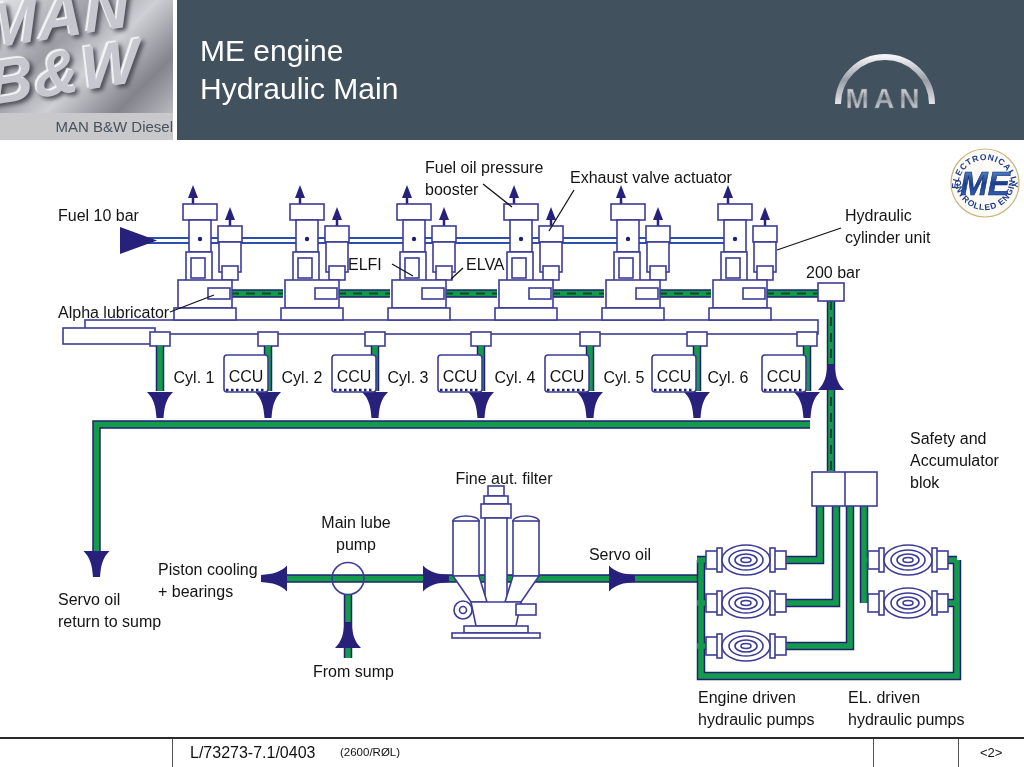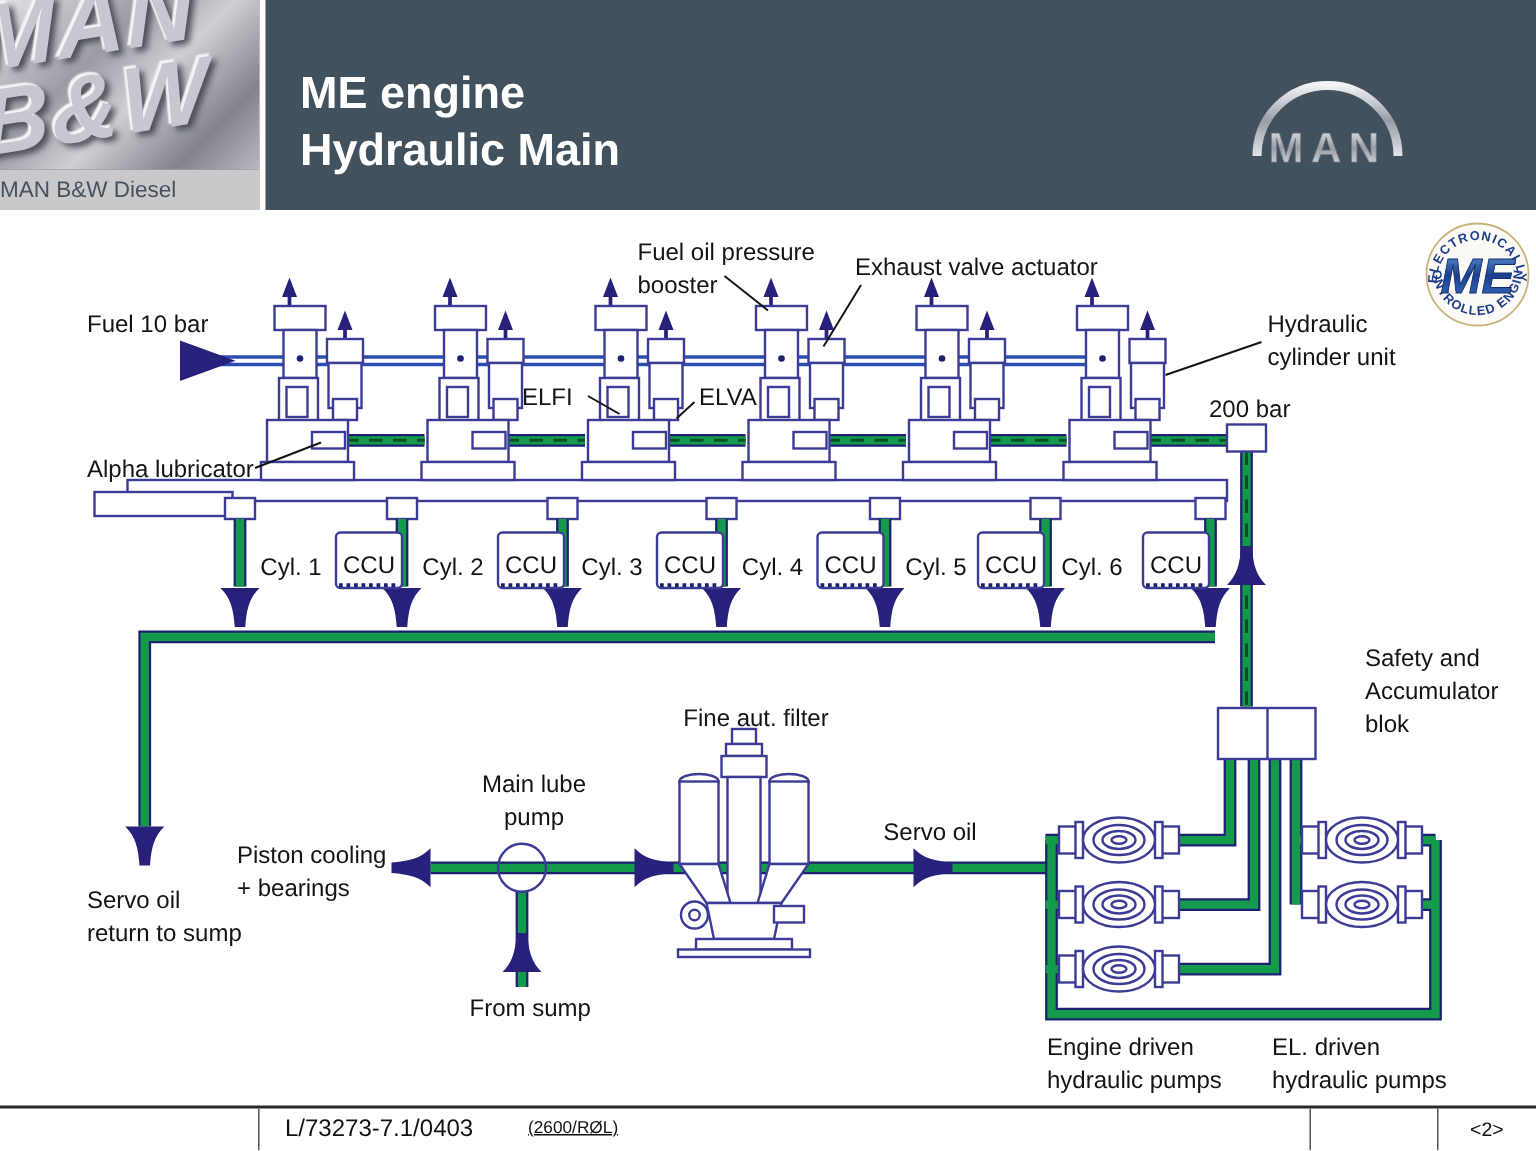--- a/index.html
+++ b/index.html
@@ -6,42 +6,42 @@
   #slide{position:relative;width:1024px;height:767px;background:#fff;overflow:hidden;
          font-family:"Liberation Sans",sans-serif;}
   
   .header{position:absolute;left:0;top:0;width:1024px;height:140px;background:#42515e;}
   .logo-img{position:absolute;left:0;top:0;width:173px;height:113px;overflow:hidden;
             background:linear-gradient(135deg,#e3e4e8 0%,#9b9ca4 35%,#cfd0d5 55%,#82838b 80%,#b9bac0 100%);}
   .logo-metal{position:absolute;left:-14px;top:-12px;transform:rotate(-9deg) skewX(-6deg);
               font-weight:bold;font-style:italic;font-size:62px;line-height:56px;color:#c7c8cf;
               text-shadow:-2px -2px 1px #f4f4f7,3px 3px 4px #4c4d55;letter-spacing:2px;}
   .logo-caption{position:absolute;left:0;top:113px;width:173px;height:27px;background:#c9c9cb;
-                color:#47525c;font-size:15px;line-height:27px;text-align:left;}
+                color:#47525c;font-size:15px;line-height:27px;text-align:right;}
   .hgap{position:absolute;left:173px;top:0;width:4px;height:140px;background:#fff;}
-  .titles{position:absolute;left:200px;top:32px;color:#fff;font-weight:bold;font-size:30px;line-height:38px;margin-top:12px;}
+  .titles{position:absolute;left:200px;top:32px;color:#fff;font-weight:normal;font-size:30px;line-height:38px;}
   .man-logo{position:absolute;right:58px;top:26px;}
   
   .main{position:absolute;left:0;top:140px;width:1024px;height:597px;background:#fff;}
   .lbl{font-family:"Liberation Sans",sans-serif;font-size:16px;fill:#141414;}
   .machine{fill:#ffffff;stroke:#3c3c96;stroke-width:1.6;}
   .pipeB{fill:none;stroke:#1c2270;stroke-width:8.5;}
   .pipeG{fill:none;stroke:#139a4b;stroke-width:5.5;}
   .pipeD{fill:none;stroke:#0a4d28;stroke-width:2;stroke-dasharray:9,7;}
   .fuel{stroke:#2b4fae;stroke-width:2.2;fill:none;}
   .arrow{fill:#28217c;stroke:none;}
   .ptr{stroke:#141414;stroke-width:1.3;fill:none;}
   .hatch{stroke:#1c2270;stroke-width:2.5;stroke-dasharray:2.5,2.5;}
   
   .footer{position:absolute;left:0;top:737px;width:1024px;height:30px;background:#fff;
           border-top:2px solid #2a2a2a;border-bottom:1px solid #8a8a8a;}
   .footer span{position:absolute;top:0;line-height:27px;color:#111;}
   .f-copy{left:25px;font-weight:bold;font-size:14px;margin-top:22px;}
   .f-doc{left:190px;font-size:16px;}
-  .f-ref{left:352px;font-size:11.5px;text-decoration:underline;}
+  .f-ref{left:340px;font-size:11.5px;}
   .f-page{left:980px;font-size:13px;}
   .vline{position:absolute;top:0;width:1px;height:28px;background:#555;}
 </style>
 </head>
 <body>
 
 <div id="slide">
 
   <div class="header">
     <div class="logo-img">

